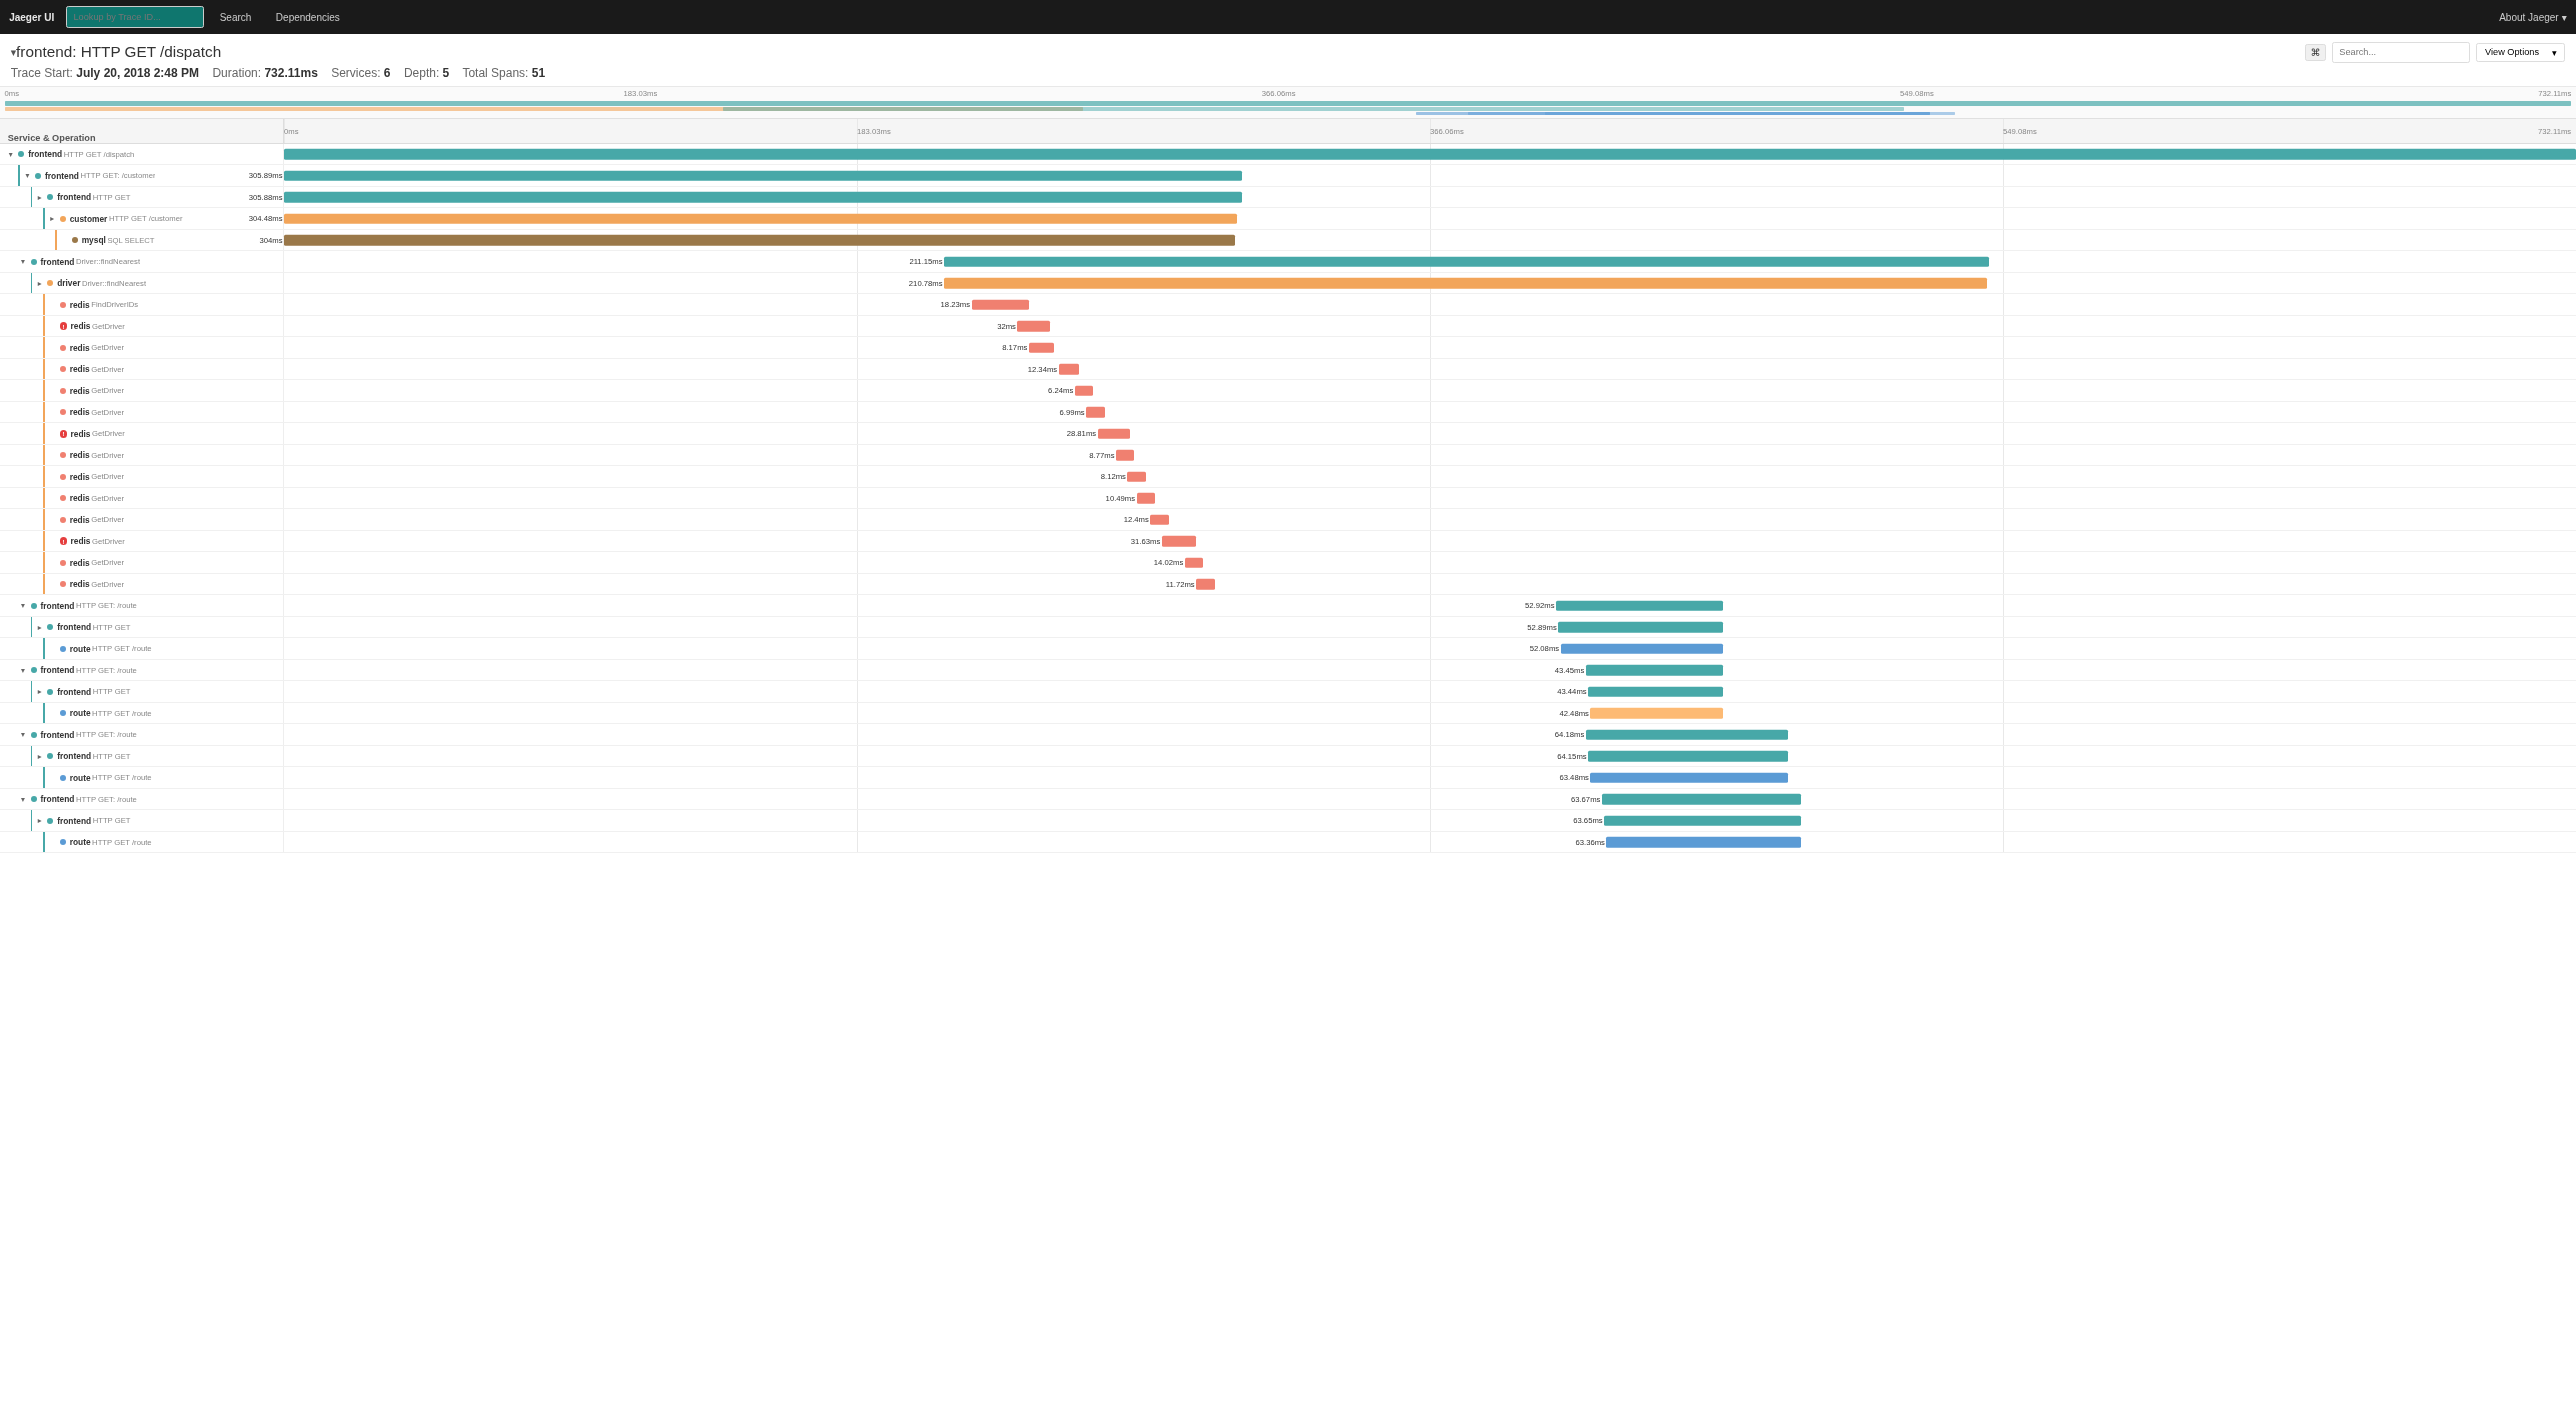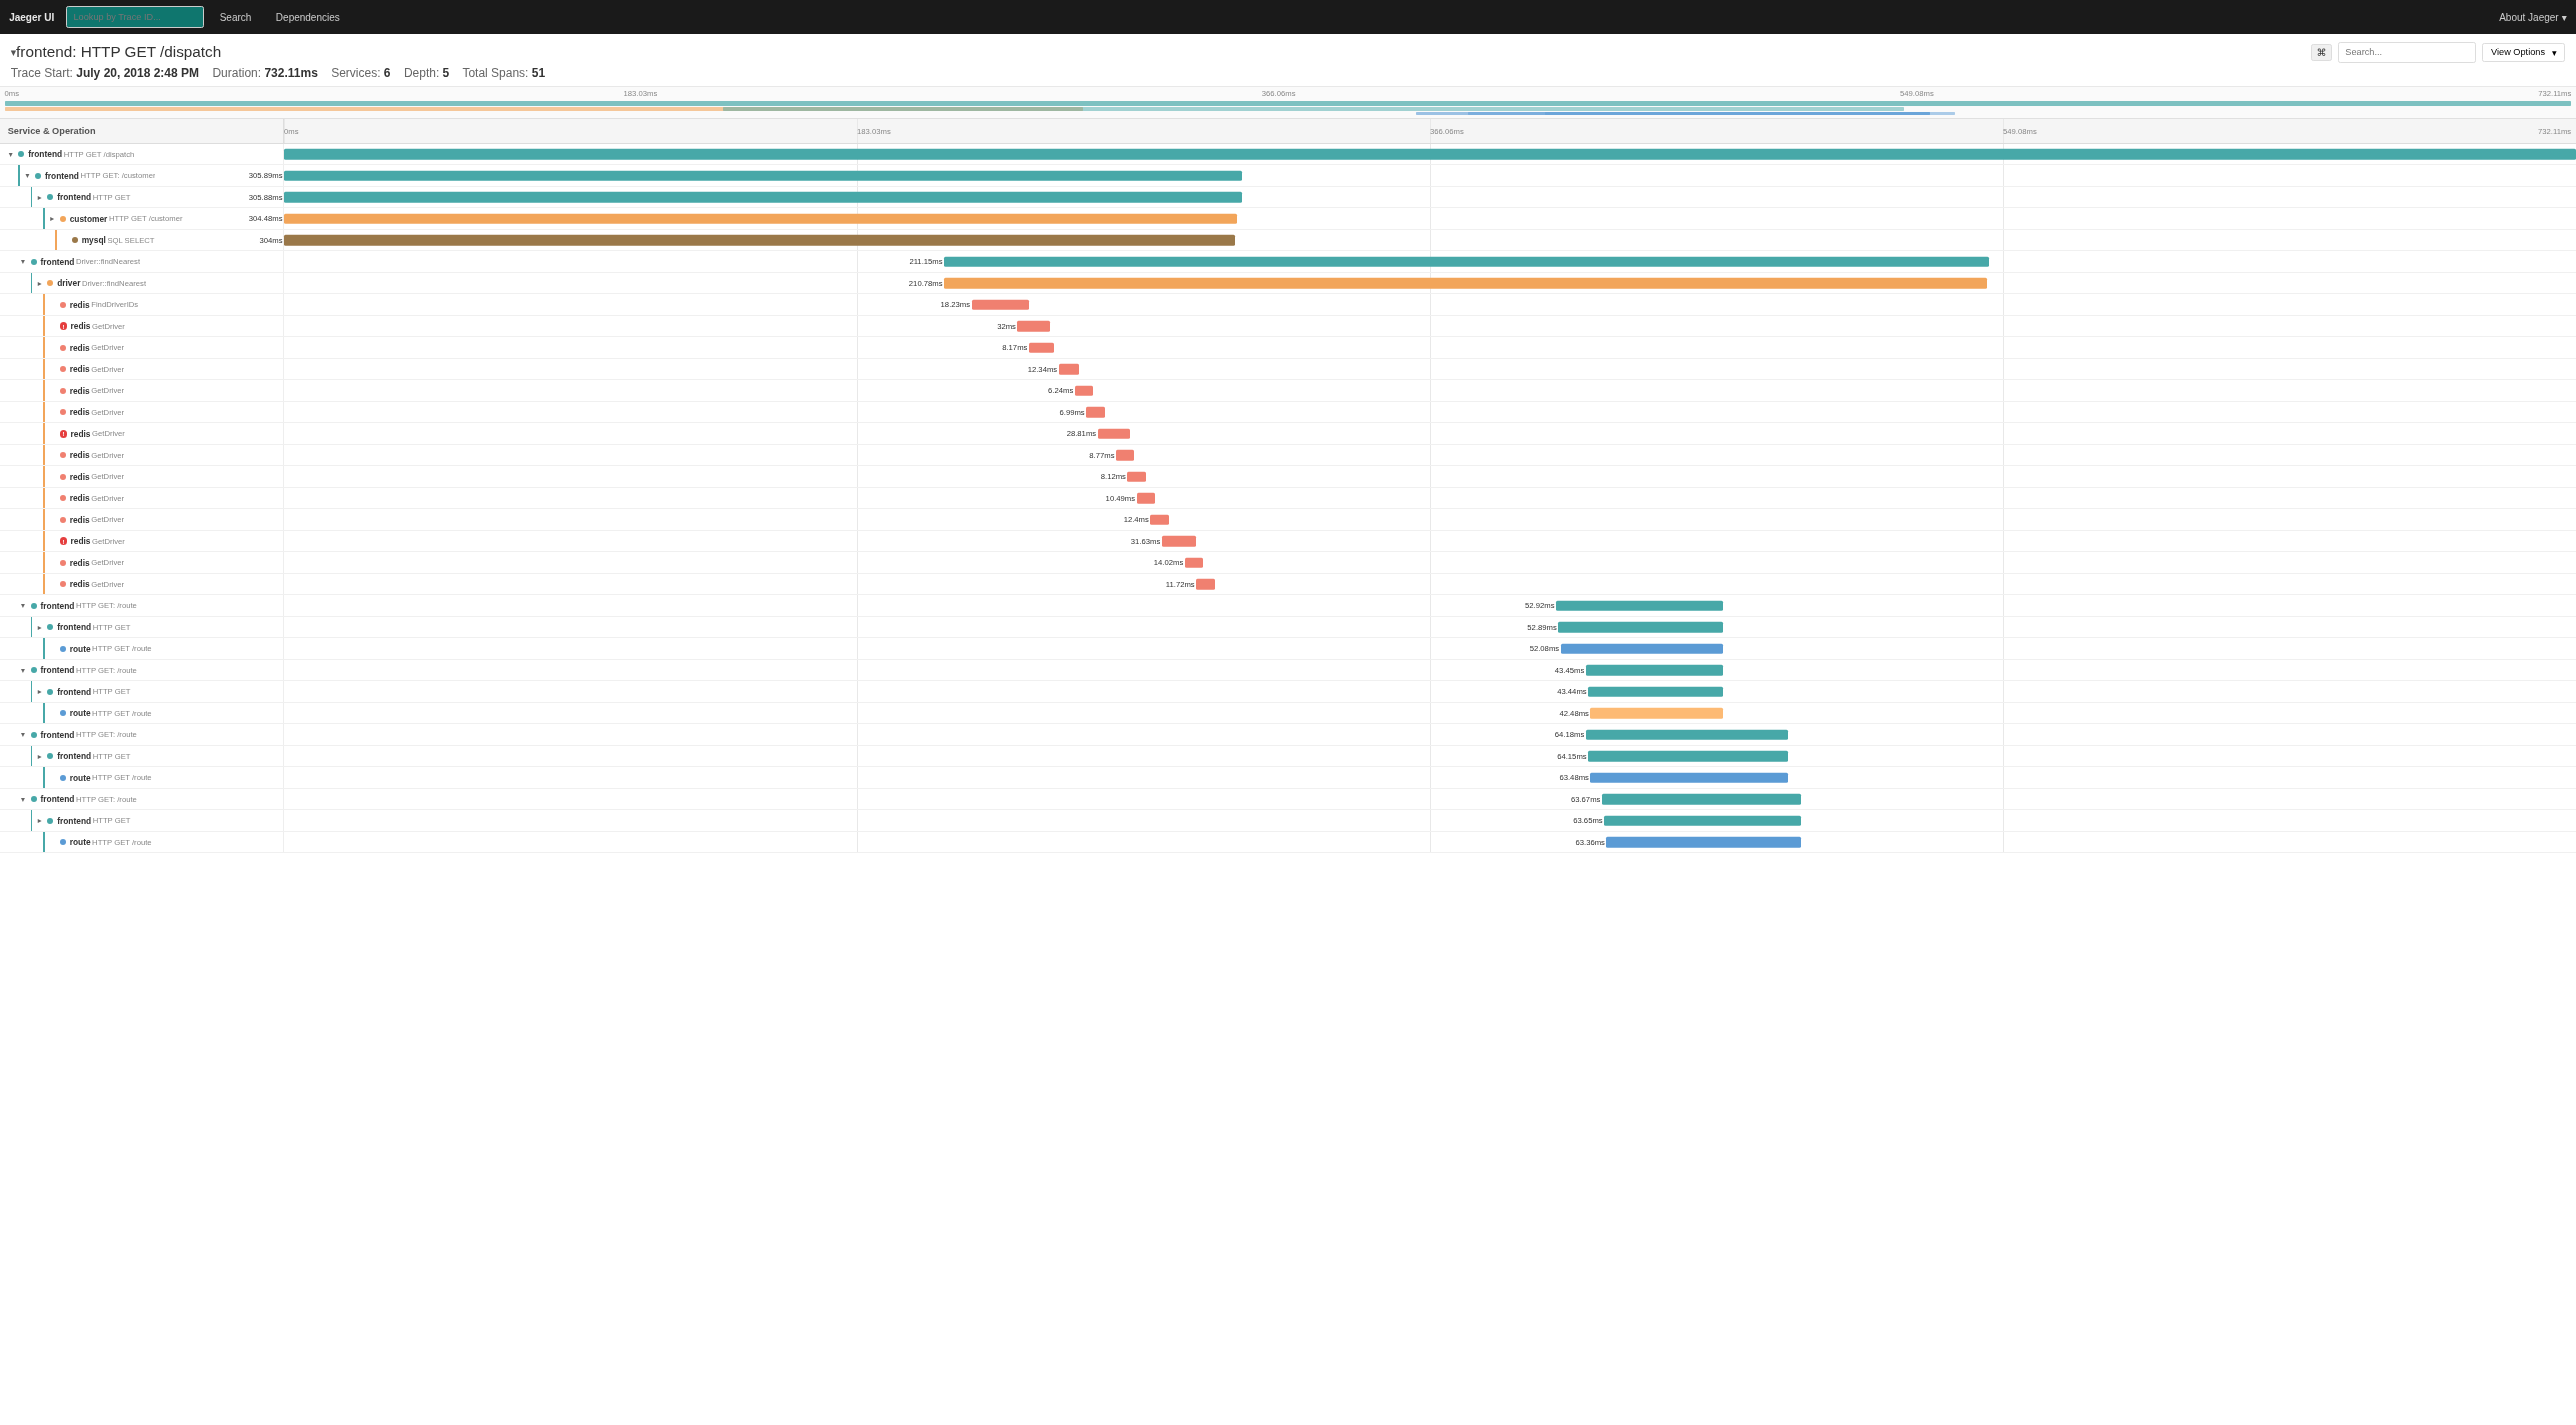--- a/index.html
+++ b/index.html
@@ -90,21 +90,21 @@
     }
     .view-options-btn {
       background: #fff;
       border: 0.8px solid #ddd;
       border-radius: 2.3px;
       padding: 3.1px 7.7px;
       font-size: 9.2px;
       cursor: pointer;
       display: flex;
       align-items: center;
-      gap: 7px;
+      gap: 13px;
       white-space: nowrap;
     }
 
     .trace-meta {
       font-size: 12px;
       color: #666;
       margin-bottom: 3.1px;
     }
     .trace-meta strong { color: #333; font-weight: 600; }
 
@@ -133,21 +133,21 @@
     .col-header {
       display: flex;
       height: 24.5px;
       border-bottom: 1.5px solid #ddd;
       background: #f5f5f5;
     }
     .col-service {
       width: 284px;
       min-width: 284px;
       display: flex;
-      align-items: center;
+      align-items: flex-end;
       padding: 0 7.7px;
       font-size: 9.2px;
       font-weight: 600;
       color: #555;
       border-right: 0.8px solid #ddd;
     }
     .col-timeline {
       flex: 1;
       display: flex;
       align-items: center;

